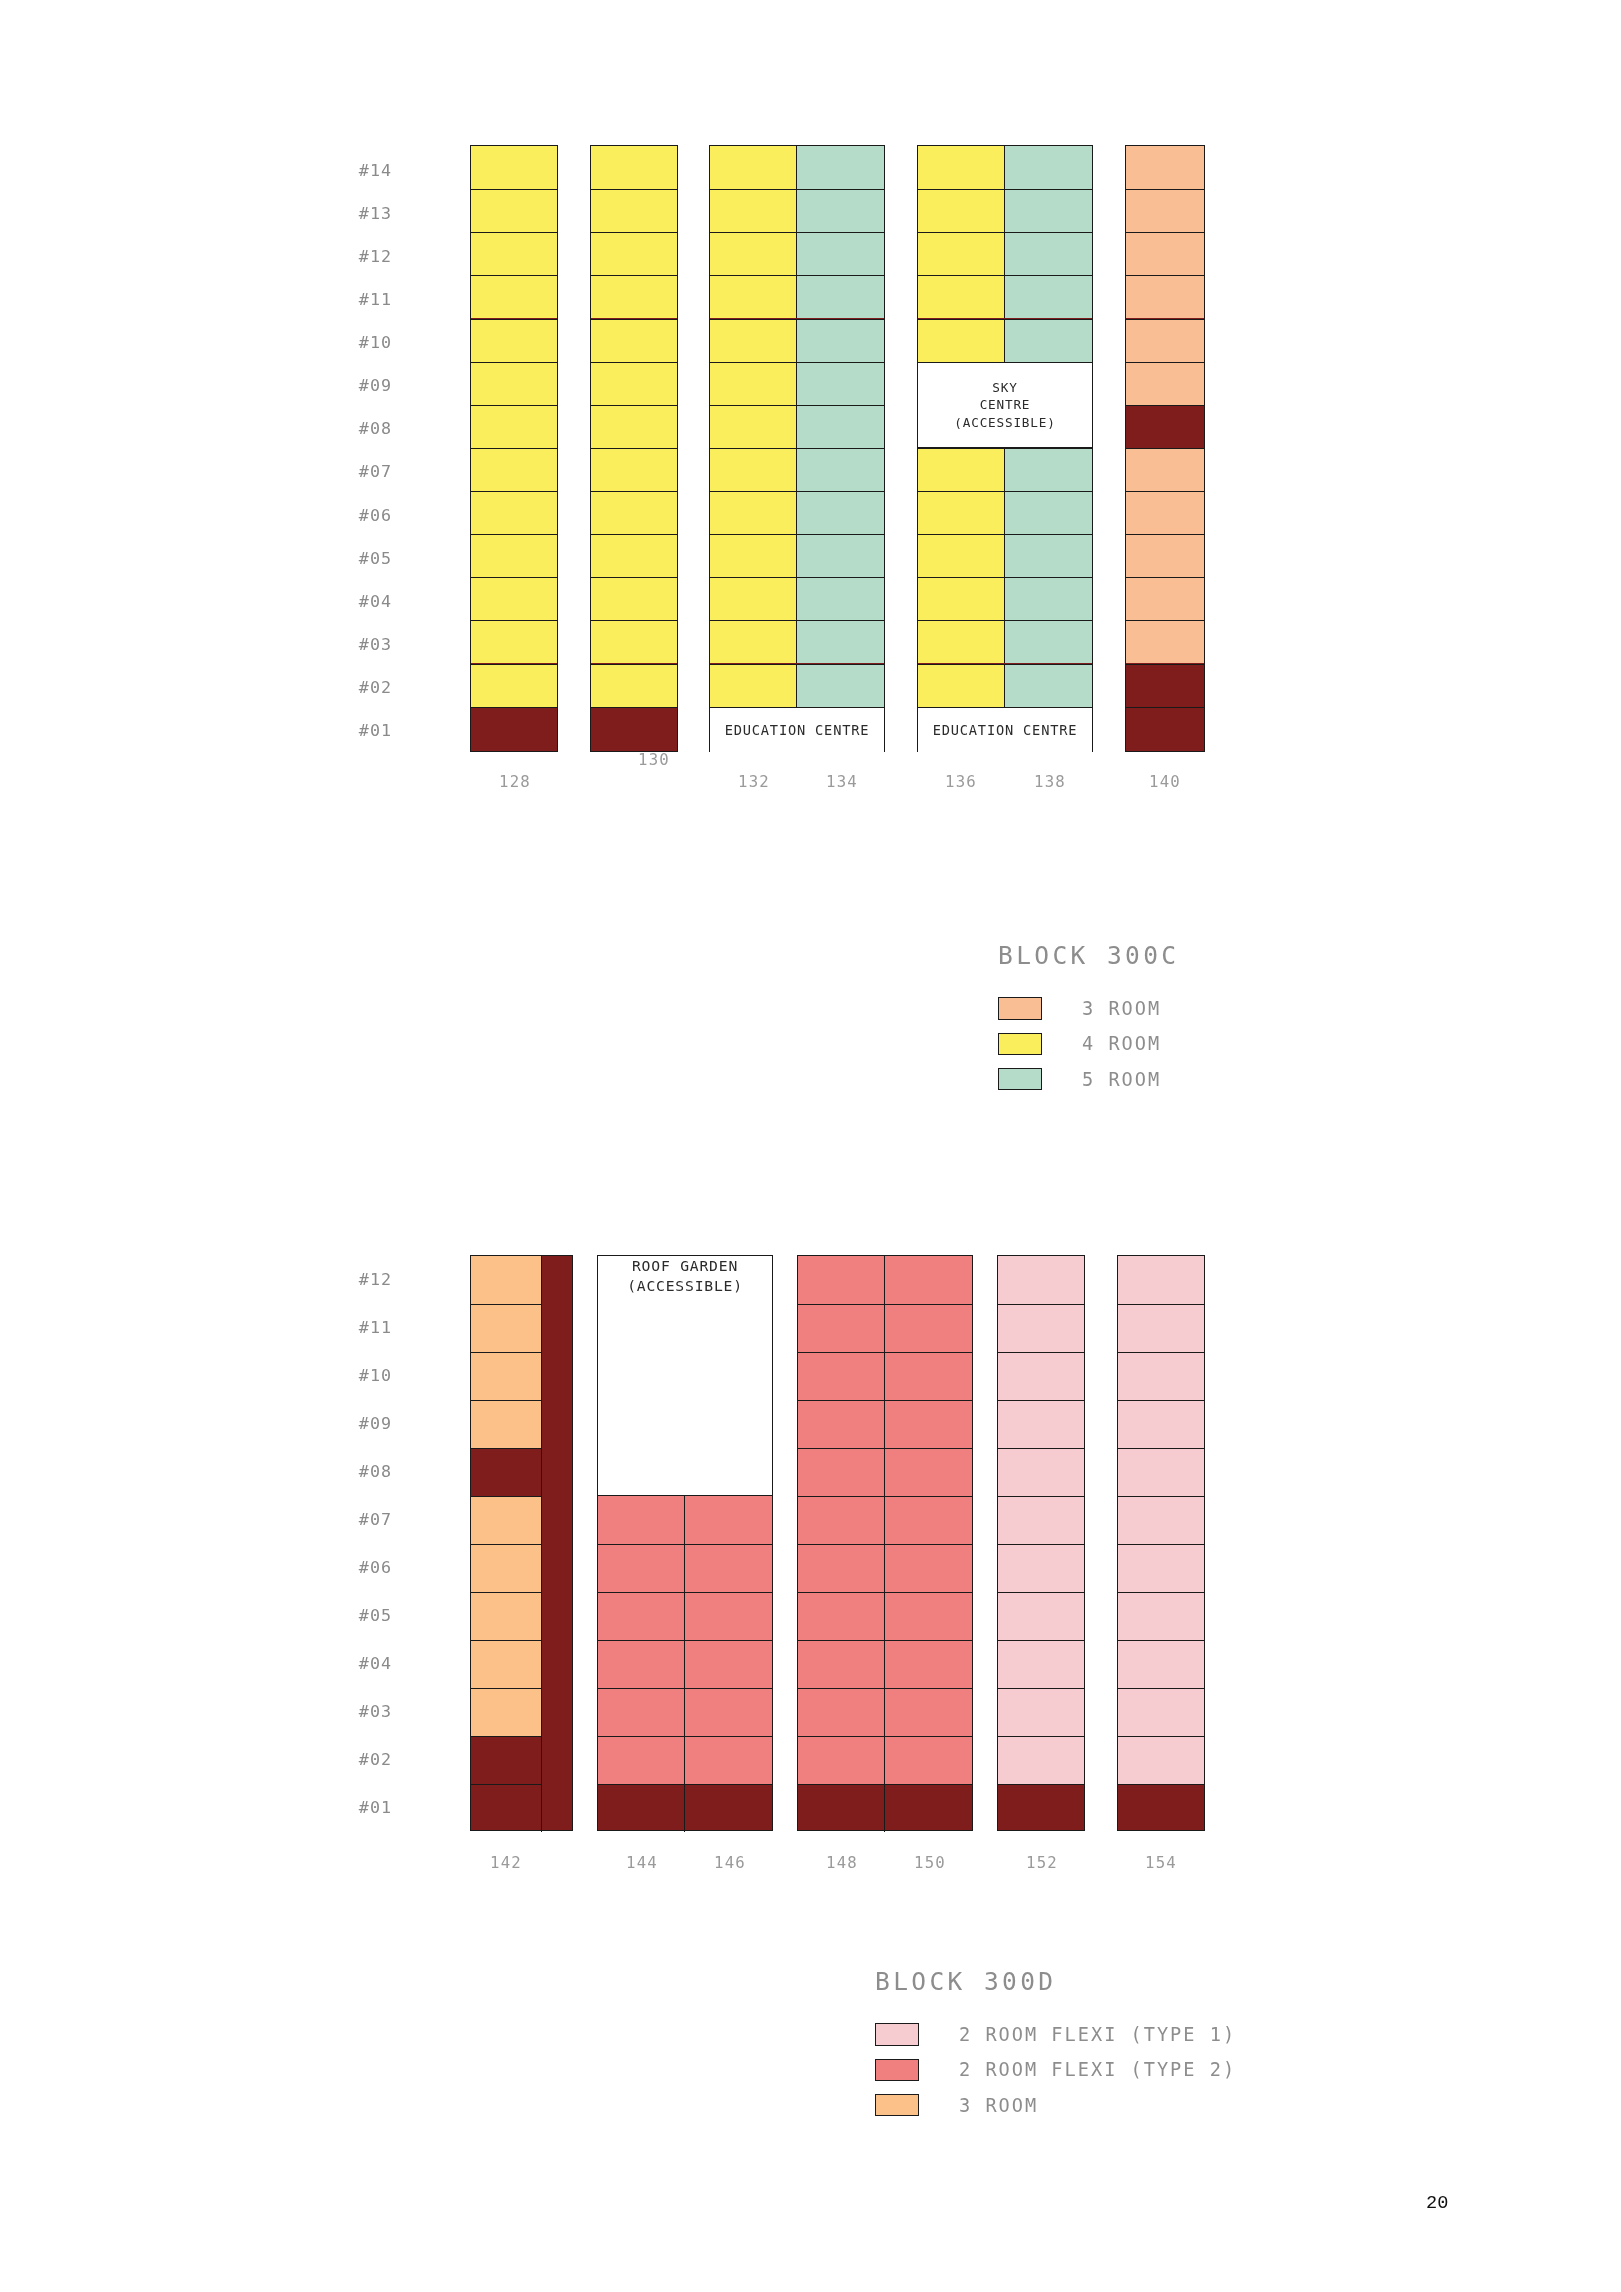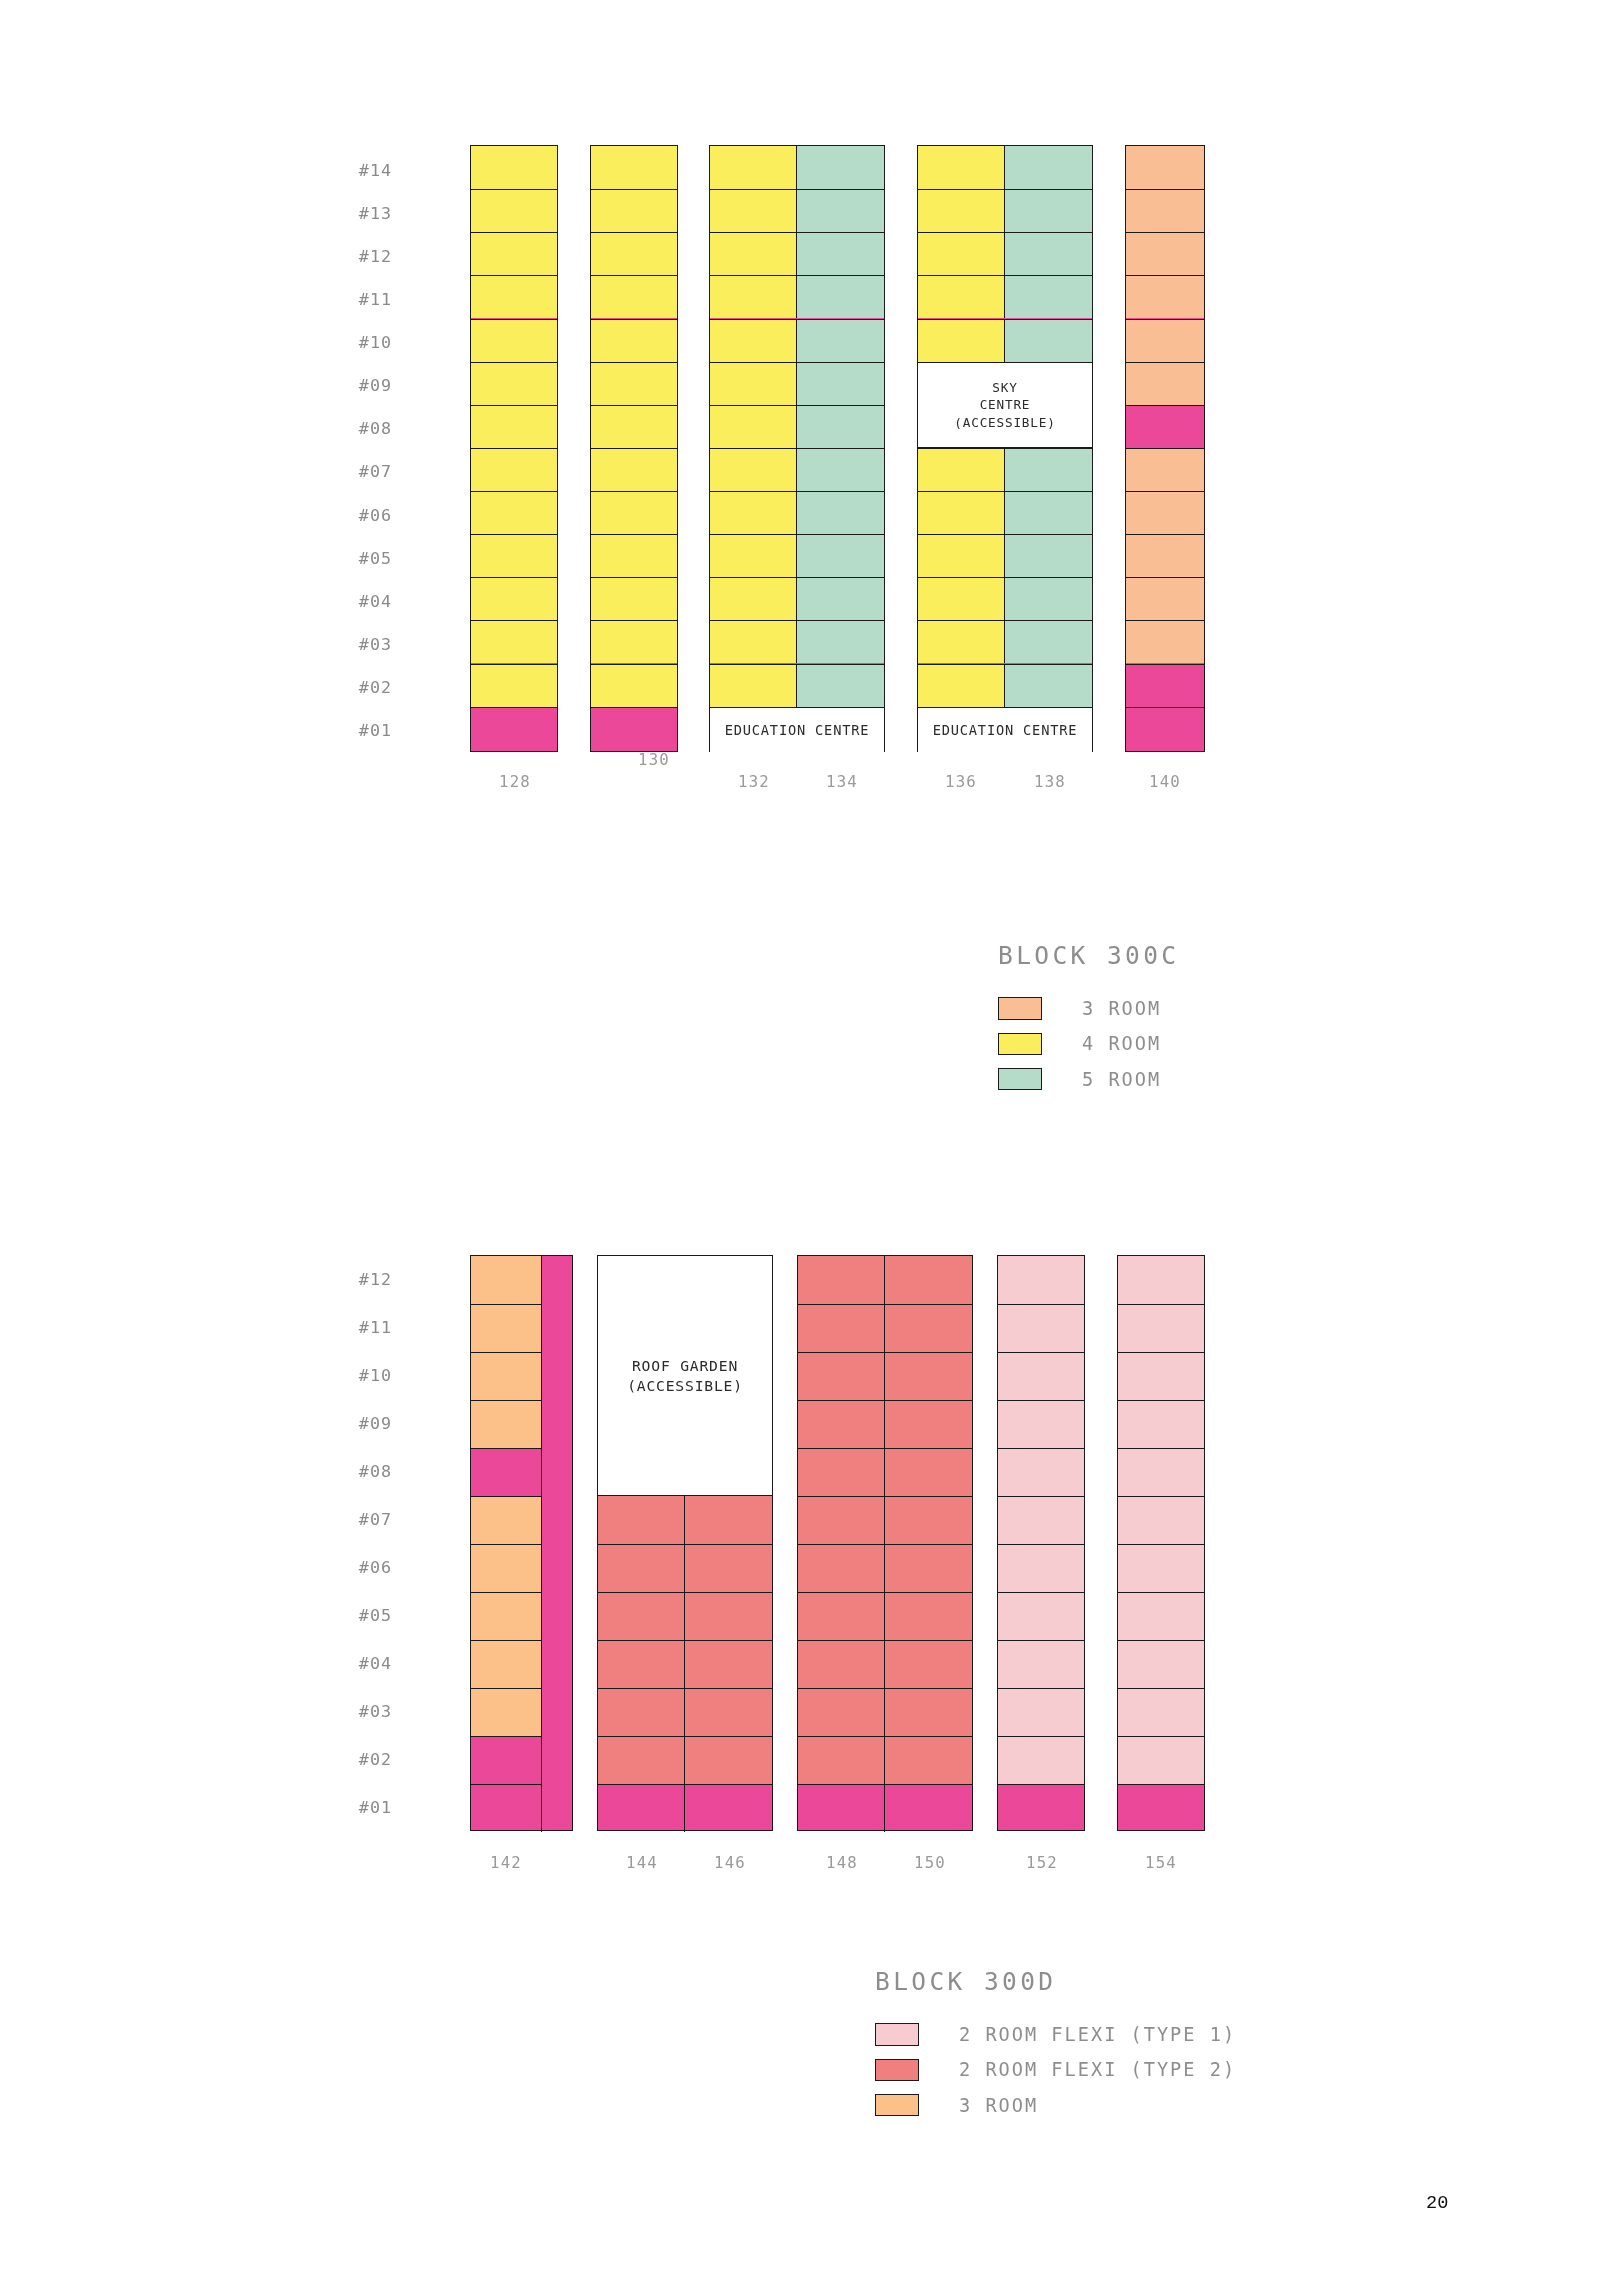--- a/index.html
+++ b/index.html
@@ -46,21 +46,21 @@
   }
   .stack-area {
     position: absolute;
     top: 0;
   }
   .blk {
     position: absolute;
     top: 0;
     box-sizing: border-box;
     border: 1.6px solid #1a1a1a;
-    background: #ec4899;
+    background: #7f1d1d;
   }
   .cellgrid {
     position: absolute;
     inset: 0;
   }
   .cell {
     position: absolute;
     box-sizing: border-box;
     border-top: 1.4px solid #1a1a1a;
     border-right: 1.4px solid #1a1a1a;
@@ -368,21 +368,21 @@
           <div class="cell" style="left:0;top:384px;width:71px;height:48px;background:#FBC188;"></div>
           <div class="cell" style="left:0;top:432px;width:71px;height:48px;background:#FBC188;"></div>
           <div class="cell" style="left:0;top:480px;width:71px;height:48px;"></div>
           <div class="cell" style="left:0;top:528px;width:71px;height:48px;"></div>
         </div>
       </div>
 
       <div class="blk" style="left:127px; width:176px; height:576px;">
         <div class="cellgrid">
 
-          <div class="special-text bordered-bottom" style="left:0;top:0;width:100%;height:240px;justify-content:center;font-size:14.7px;">
+          <div class="special-text bordered-bottom" style="left:0;top:0;width:100%;height:240px;justify-content:flex-start;font-size:14.7px;">
             <span>ROOF  GARDEN</span>
             <span>(ACCESSIBLE)</span>
           </div>
 
           <div class="cell no-top" style="left:0;top:240px;width:50%;height:48px;background:#F08080;"></div>
           <div class="cell" style="left:0;top:288px;width:50%;height:48px;background:#F08080;"></div>
           <div class="cell" style="left:0;top:336px;width:50%;height:48px;background:#F08080;"></div>
           <div class="cell" style="left:0;top:384px;width:50%;height:48px;background:#F08080;"></div>
           <div class="cell" style="left:0;top:432px;width:50%;height:48px;background:#F08080;"></div>
           <div class="cell" style="left:0;top:480px;width:50%;height:48px;background:#F08080;"></div>

